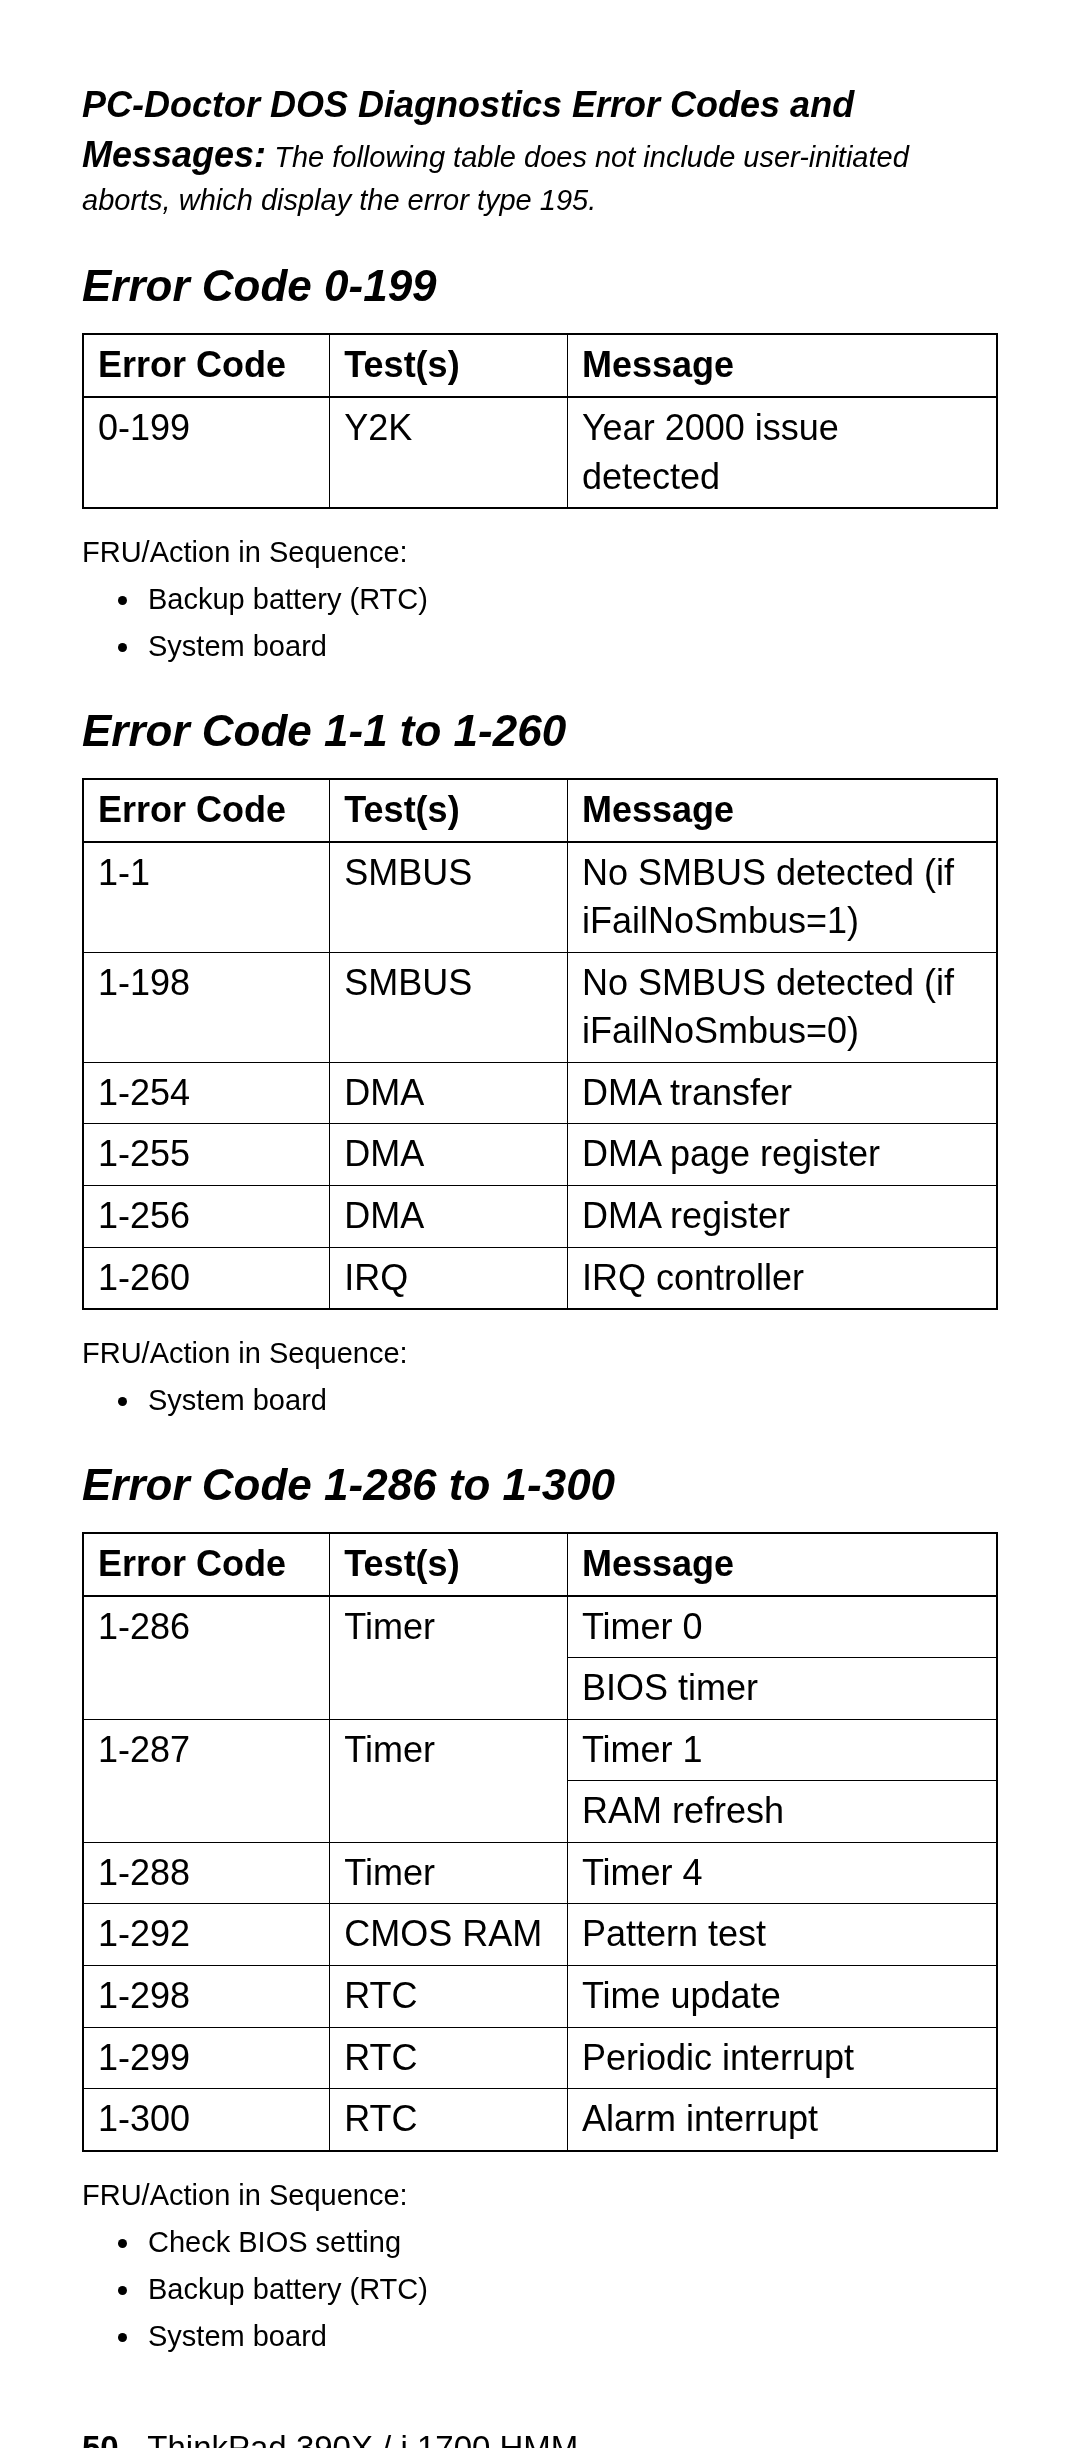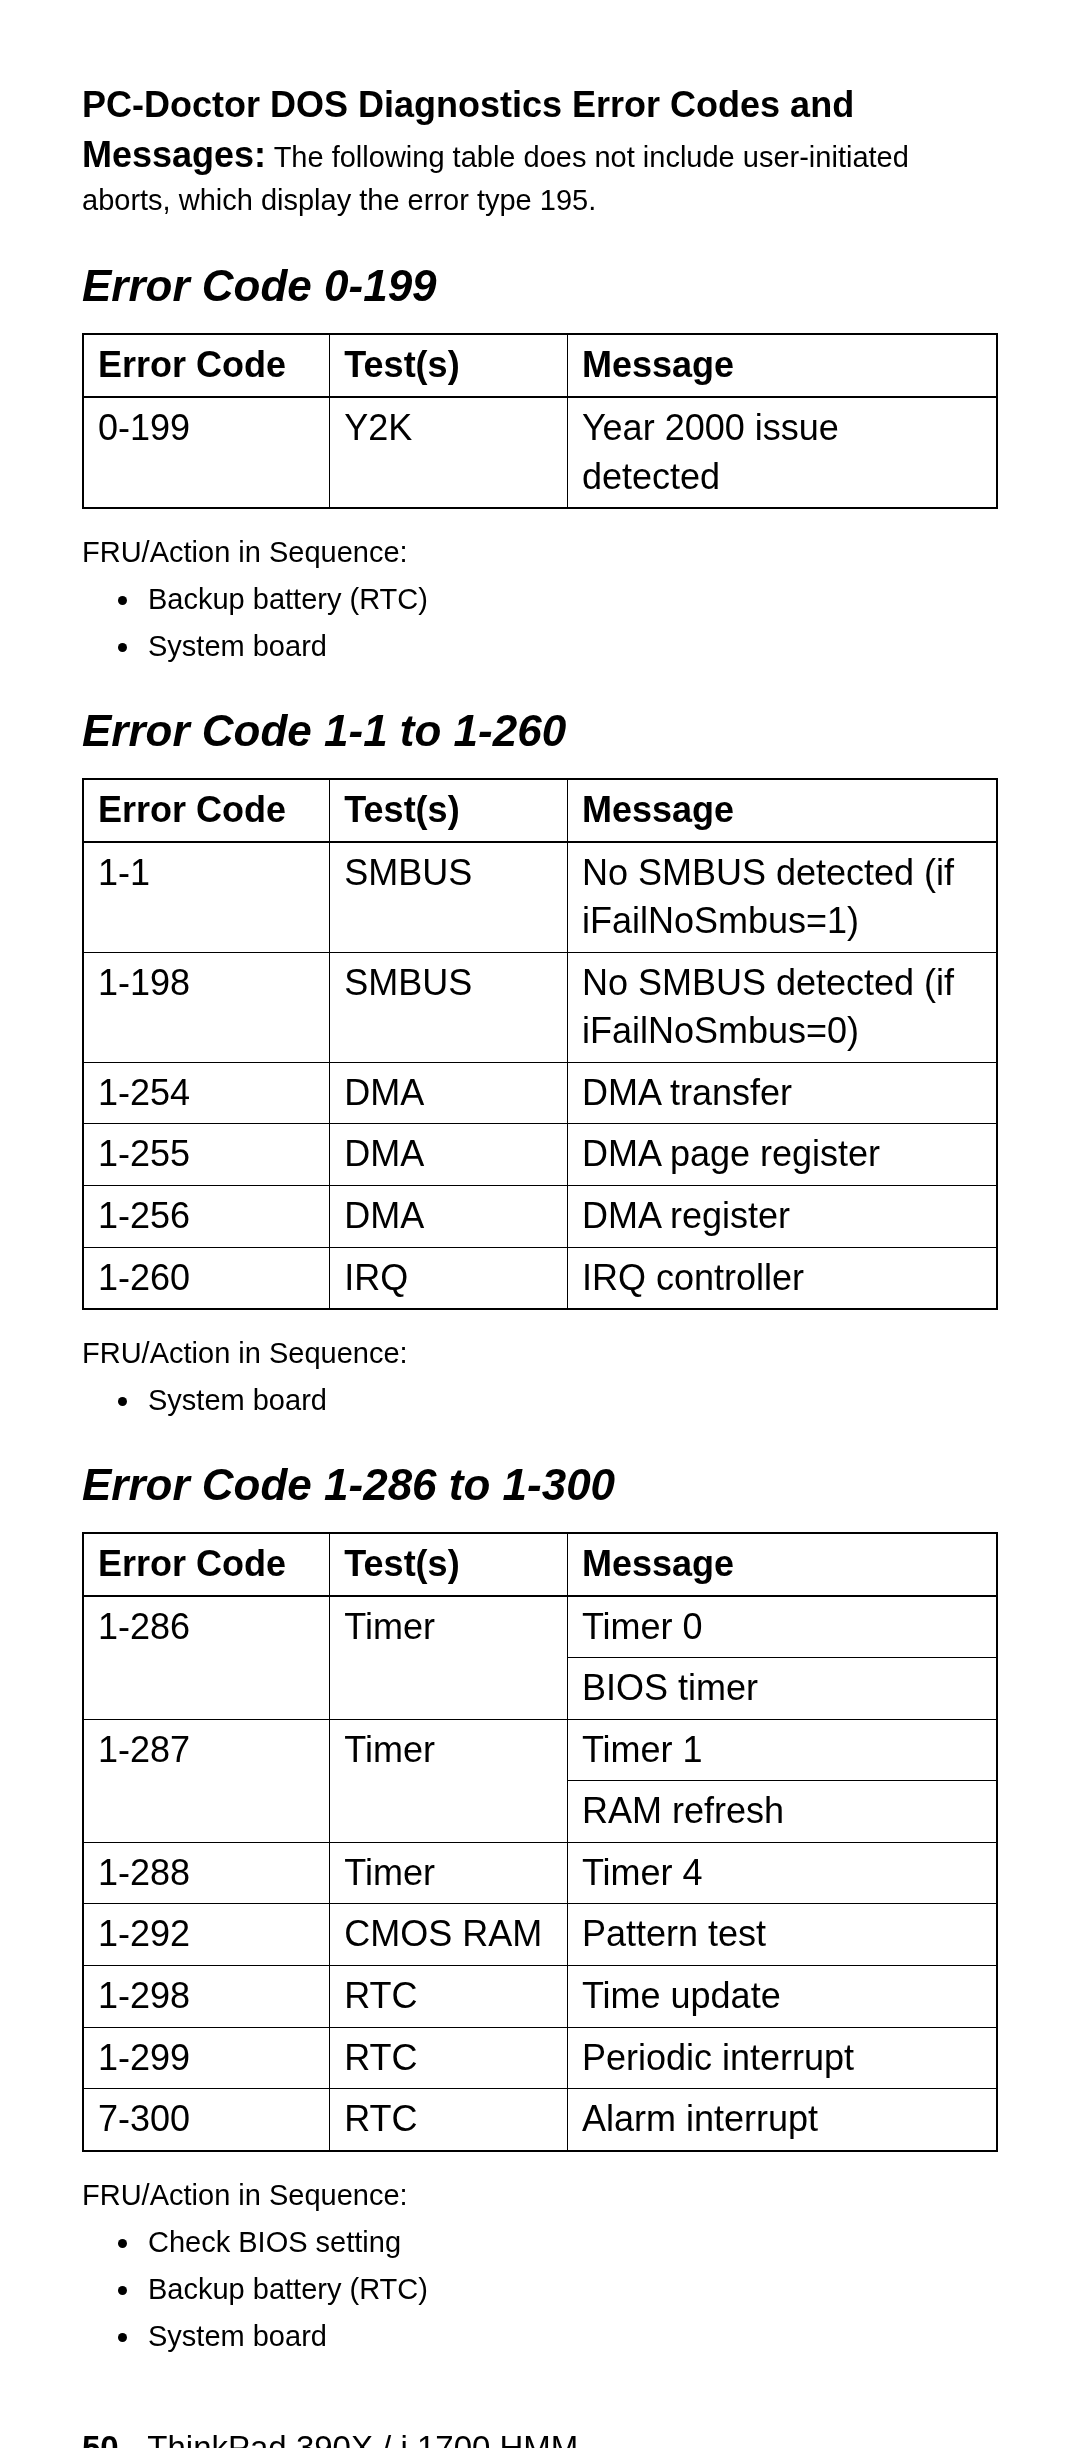--- a/index.html
+++ b/index.html
@@ -11,20 +11,21 @@
     background: #fff;
     line-height: 1.35;
   }
   .title-inline {
     font-weight: bold;
     font-size: 36px;
     line-height: 1.4;
   }
   .intro {
     margin-bottom: 36px;
+    font-style: italic;
   }
   .subheading {
     font-style: italic;
     font-weight: bold;
     font-size: 44px;
     margin: 30px 0 18px 0;
   }
   table {
     border-collapse: collapse;
     width: 100%;
@@ -177,21 +178,21 @@
         <td>1-298</td>
         <td>RTC</td>
         <td>Time update</td>
       </tr>
   <tr>
         <td>1-299</td>
         <td>RTC</td>
         <td>Periodic interrupt</td>
       </tr>
   <tr>
-        <td>7-300</td>
+        <td>1-300</td>
         <td>RTC</td>
         <td>Alarm interrupt</td>
       </tr>
 </tbody>
   </table>
 <p class="fru-label">FRU/Action in Sequence:</p>
 <ul>
   <li>Check BIOS setting</li>
   <li>Backup battery (RTC)</li>
   <li>System board</li>

